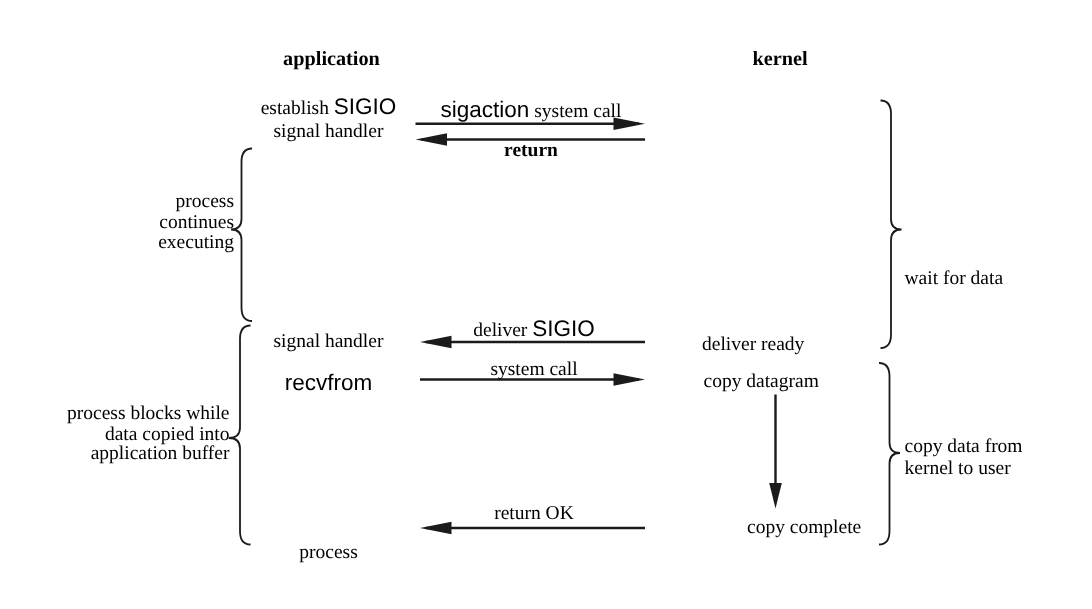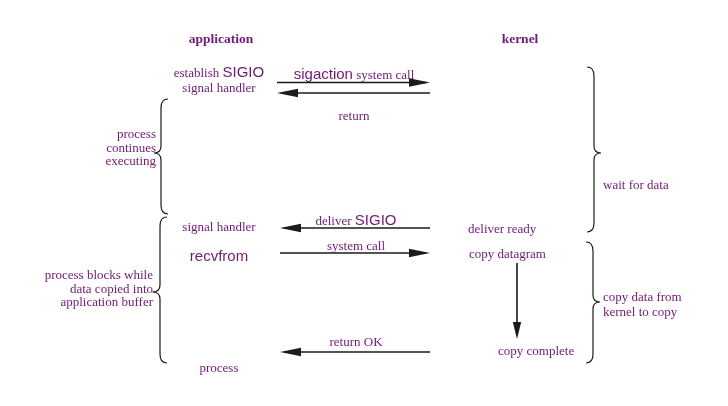--- a/index.html
+++ b/index.html
@@ -1,21 +1,21 @@
 <!DOCTYPE html>
 <html><head>
 <meta charset="utf-8">
 <style>
   html, body { margin: 0; padding: 0; background: #ffffff; }
   .canvas {
     position: relative;
     width: 728px;
     height: 406px;
     background: #ffffff;
-    color: #701a75;
+    color: #000000;
     font-family: "Liberation Serif", "DejaVu Serif", serif;
     overflow: hidden;
   }
   .t {
     position: absolute;
     font-size: 13px;
     line-height: 15px;
     white-space: nowrap;
   }
   .c { text-align: center; }
@@ -86,21 +86,21 @@
   <div class="t c" style="left:149px; top:360px; width:140px;">
     <div>process</div>
   </div>
 
   <div class="t" style="left:468px; top:221px;">deliver ready</div>
   <div class="t" style="left:469px; top:246px;">copy datagram</div>
   <div class="t" style="left:469px; top:343px;margin-left:29px;">copy complete</div>
 
   <div class="t c" style="left:277px; top:66px; width:154px;"><span class="mono">sigaction</span><span> system call</span></div>
 
-  <div class="t c" style="left:277px; top:108px; width:154px;">return</div>
+  <div class="t c" style="left:277px; top:92px; width:154px;font-weight:bold;">return</div>
 
   <div class="t c" style="left:281px; top:212px; width:150px;"><span>deliver </span><span class="mono">SIGIO</span></div>
 
   <div class="t c" style="left:281px; top:238px; width:150px;">system call</div>
 
   <div class="t c" style="left:281px; top:334px; width:150px;">return OK</div>
 
   <div class="t r ann" style="left:46px; top:127px; width:110px;">
     <div>process</div>
     <div>continues</div>
@@ -110,16 +110,16 @@
   <div class="t r ann" style="left:23px; top:268px; width:130px;">
     <div>process blocks while</div>
     <div>data copied into</div>
     <div>application buffer</div>
   </div>
 
   <div class="t" style="left:603px; top:145px;margin-top:32px;">wait for data</div>
 
   <div class="t" style="left:603px; top:289px;">
     <div>copy data from</div>
-    <div>kernel to copy</div>
+    <div>kernel to user</div>
   </div>
 
 </div>
 
 </body></html>

